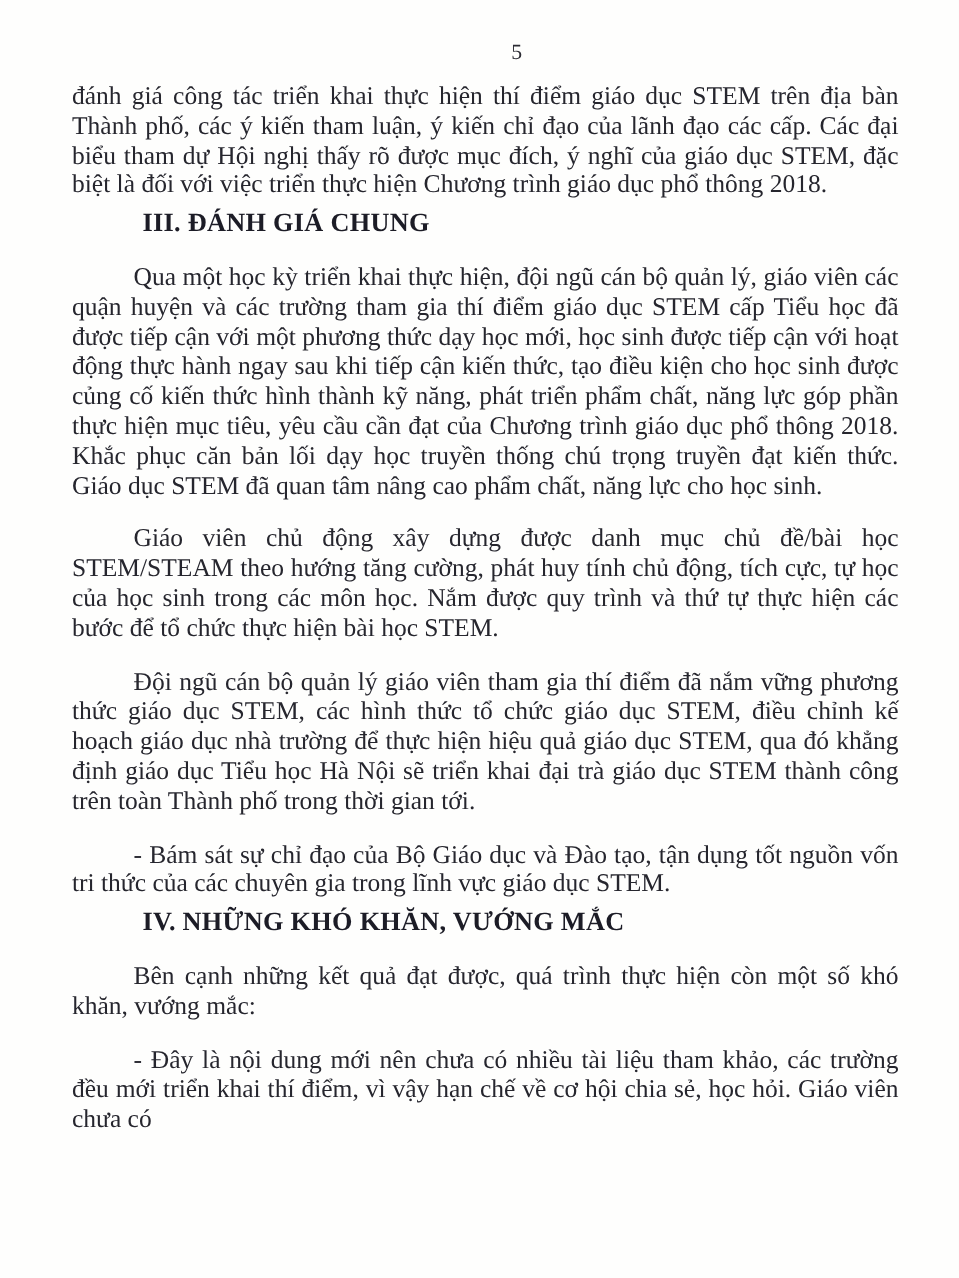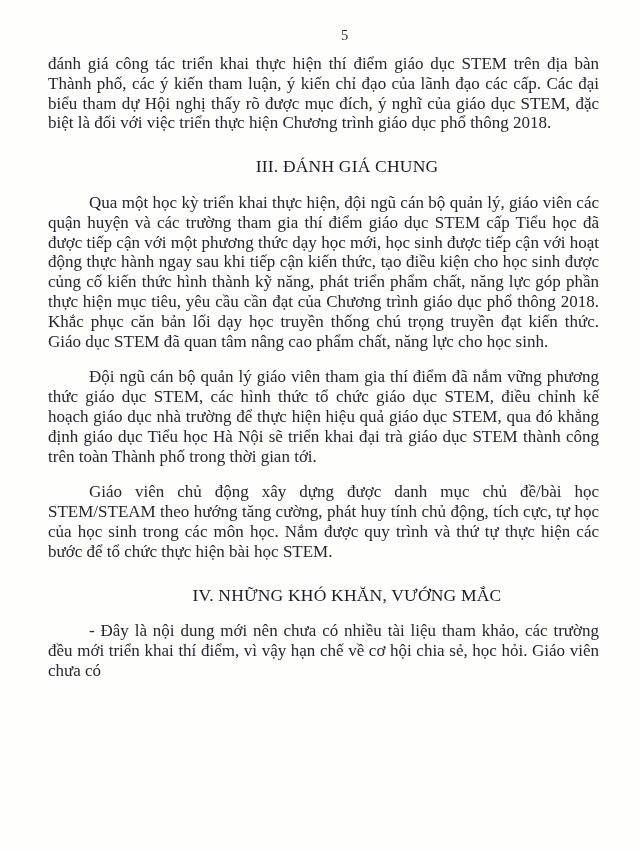--- a/index.html
+++ b/index.html
@@ -46,50 +46,52 @@
   p.para {
     margin: 16px 0 0 0;
     text-indent: 41px;
   }
   p.para.no-indent {
     margin-top: 0;
     text-indent: 0;
   }
   .sec-heading {
     font-size: 17.5px;
-    font-weight: normal;
+    font-weight: bold;
     color: #1c1c26;
-    margin: 24px 0 1px 47px;
-    text-align: center;
+    margin: 6px 0 1px 47px;
+    text-align: left;
     letter-spacing: 0.2px;
   }
 </style>
 </head>
 <body>
 
 <div class="page">
 
   <div class="page-number-row">
     <span class="num">5</span>
   </div>
 
   <div class="content">
     <p class="para no-indent">đánh giá công tác triển khai thực hiện thí điểm giáo dục STEM trên địa bàn Thành phố, các ý kiến tham luận, ý kiến chỉ đạo của lãnh đạo các cấp. Các đại biểu tham dự Hội nghị thấy rõ được mục đích, ý nghĩ của giáo dục STEM, đặc biệt là đối với việc triển thực hiện Chương trình giáo dục phổ thông 2018.</p>
 
     <div class="sec-heading">III. ĐÁNH GIÁ CHUNG</div>
 
     <p class="para">Qua một học kỳ triển khai thực hiện, đội ngũ cán bộ quản lý, giáo viên các quận huyện và các trường tham gia thí điểm giáo dục STEM cấp Tiểu học đã được tiếp cận với một phương thức dạy học mới, học sinh được tiếp cận với hoạt động thực hành ngay sau khi tiếp cận kiến thức, tạo điều kiện cho học sinh được củng cố kiến thức hình thành kỹ năng, phát triển phẩm chất, năng lực góp phần thực hiện mục tiêu, yêu cầu cần đạt của Chương trình giáo dục phổ thông 2018. Khắc phục căn bản lối dạy học truyền thống chú trọng truyền đạt kiến thức. Giáo dục STEM đã quan tâm nâng cao phẩm chất, năng lực cho học sinh.</p>
 
+    <p class="para">Giáo viên chủ động xây dựng được danh mục chủ đề/bài học STEM/STEAM theo hướng tăng cường, phát huy tính chủ động, tích cực, tự học của học sinh trong các môn học. Nắm được quy trình và thứ tự thực hiện các bước để tổ chức thực hiện bài học STEM.</p>
+
     <p class="para">Đội ngũ cán bộ quản lý giáo viên tham gia thí điểm đã nắm vững phương thức giáo dục STEM, các hình thức tổ chức giáo dục STEM, điều chỉnh kế hoạch giáo dục nhà trường để thực hiện hiệu quả giáo dục STEM, qua đó khẳng định giáo dục Tiểu học Hà Nội sẽ triển khai đại trà giáo dục STEM thành công trên toàn Thành phố trong thời gian tới.</p>
 
-    <p class="para">Giáo viên chủ động xây dựng được danh mục chủ đề/bài học STEM/STEAM theo hướng tăng cường, phát huy tính chủ động, tích cực, tự học của học sinh trong các môn học. Nắm được quy trình và thứ tự thực hiện các bước để tổ chức thực hiện bài học STEM.</p>
 
-
+    <p class="para">- Bám sát sự chỉ đạo của Bộ Giáo dục và Đào tạo, tận dụng tốt nguồn vốn tri thức của các chuyên gia trong lĩnh vực giáo dục STEM.</p>
 
 
 
     <div class="sec-heading">IV. NHỮNG KHÓ KHĂN, VƯỚNG MẮC</div>
 
+    <p class="para">Bên cạnh những kết quả đạt được, quá trình thực hiện còn một số khó khăn, vướng mắc:</p>
 
     <p class="para">- Đây là nội dung mới nên chưa có nhiều tài liệu tham khảo, các trường đều mới triển khai thí điểm, vì vậy hạn chế về cơ hội chia sẻ, học hỏi. Giáo viên chưa có</p>
   </div>
 
 </div>
 
 </body></html>

